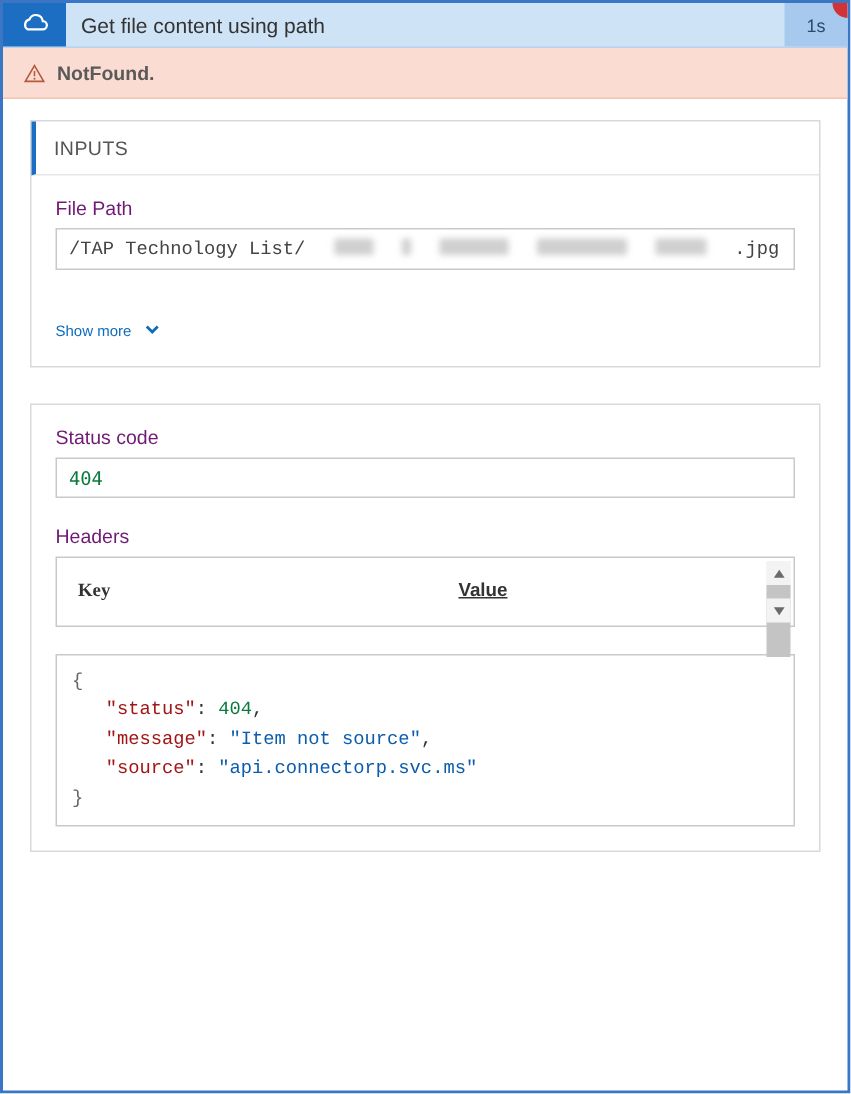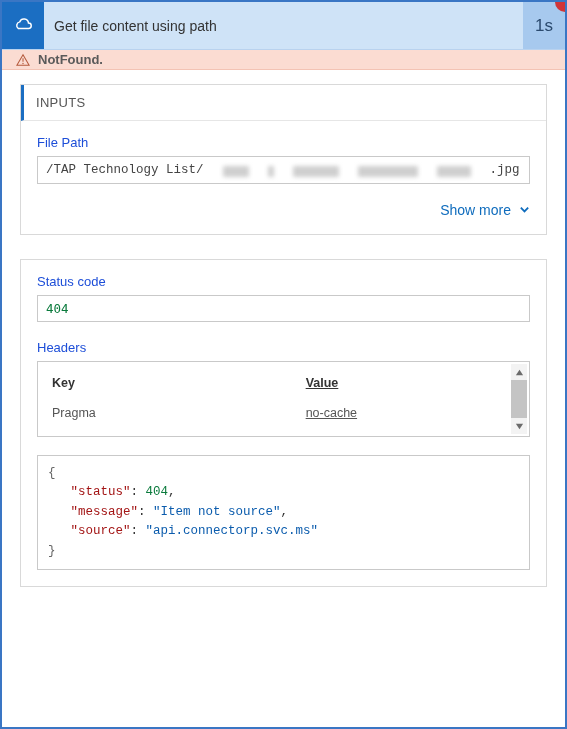--- a/index.html
+++ b/index.html
@@ -1,60 +1,60 @@
 <!DOCTYPE html>
 <html><head>
 <meta charset="utf-8">
 <style>
   * { box-sizing: border-box; margin: 0; padding: 0; }
   html, body { width: 567px; height: 729px; font-family: "Segoe UI", Arial, sans-serif; font-size: 13px; color: #333; background: #fff; }
   .frame { width: 567px; height: 729px; border: 2px solid #3a76c4; position: relative; overflow: hidden; background: #fff; }
 
   
-  .header { height: 48px; background: #cfe3f7; border-bottom: 1px solid #b9d2ee; display: flex; align-items: stretch; }
+  .header { height: 30px; background: #cfe3f7; border-bottom: 1px solid #b9d2ee; display: flex; align-items: stretch; }
   .header .icon-box { width: 42px; background: #1b6ec2; display: flex; align-items: center; justify-content: center; }
   .header .icon-box svg { width: 22px; height: 22px; fill: none; stroke: #fff; stroke-width: 1.6; }
   .header .title { flex: 1; display: flex; align-items: center; padding-left: 10px; font-size: 14px; color: #333; }
-  .header .timing { width: 42px; background: #a7c9ee; display: flex; align-items: center; justify-content: center; font-size: 17px; color: #2b4a6e; position: relative; }
+  .header .timing { width: 42px; background: #a7c9ee; display: flex; align-items: center; justify-content: center; font-size: 12px; color: #2b4a6e; position: relative; }
   .corner-badge { position: absolute; top: -10px; right: -10px; width: 20px; height: 20px; border-radius: 50%; background: #d13438; }
 
   
-  .error-strip { height: 20px; background: #fbdcd2; border-bottom: 1px solid #f3c3b4; display: flex; align-items: center; padding: 0 14px; gap: 8px; color: #5a5a5a; font-size: 13px; }
+  .error-strip { height: 34px; background: #fbdcd2; border-bottom: 1px solid #f3c3b4; display: flex; align-items: center; padding: 0 14px; gap: 8px; color: #5a5a5a; font-size: 13px; }
   .error-strip .tri { width: 14px; height: 14px; }
   .error-strip .tri svg { display: block; }
   .error-strip .msg { font-weight: 600; }
 
   
   .scroll-body { padding: 14px 18px 18px 18px; }
 
   .panel { border: 1px solid #d9d9d9; margin-bottom: 24px; background: #fff; }
   .panel-head { border-left: 3px solid #1b6ec2; padding: 10px 12px; font-size: 13px; letter-spacing: .3px; color: #555; border-bottom: 1px solid #e6e6e6; }
   .panel-body { padding: 14px 16px 16px 16px; }
 
-  .field-label { font-size: 13px; color: #1d4ed8; margin-bottom: 6px; }
-  .field-box { border: 1px solid #c9c9c9; padding: 6px 8px; font-family: Consolas, "Courier New", monospace; font-size: 12.5px; color: #444; background: #fff; display: flex; align-items: flex-end; gap: 19px; }
+  .field-label { font-size: 13px; color: #701a75; margin-bottom: 6px; }
+  .field-box { border: 1px solid #c9c9c9; padding: 6px 8px; font-family: Consolas, "Courier New", monospace; font-size: 12.5px; color: #444; background: #fff; display: flex; align-items: flex-start; gap: 19px; }
   .blurred { display: inline-block; height: 11px; background: #cfcfcf; filter: blur(2px); border-radius: 1px; }
 
-  .show-more { margin-top: 18px; color: #0f6cbd; font-size: 14px; display: flex; align-items: center; gap: 8px; cursor: pointer; justify-content: flex-end; }
+  .show-more { margin-top: 34px; color: #0f6cbd; font-size: 10px; display: flex; align-items: center; gap: 8px; cursor: pointer; }
   .show-more svg { width: 11px; height: 11px; stroke: #0f6cbd; fill: none; stroke-width: 2; }
 
   .status-val { border: 1px solid #c9c9c9; padding: 5px 8px; font-family: Consolas, monospace; font-size: 12.5px; color: #0a7a3c; margin-bottom: 18px; }
 
   .headers-box { border: 1px solid #c9c9c9; position: relative; margin-bottom: 18px; }
   .headers-scroll { padding: 0 8px 8px 8px; }
   .headers-track { position: absolute; right: 2px; top: 2px; bottom: 2px; width: 16px; background: #f3f3f3; }
   .headers-thumb { position: absolute; right: 2px; top: 18px; width: 16px; height: 48px; background: #c4c4c4; }
   .headers-btn { position: absolute; right: 2px; width: 16px; height: 16px; background: #f3f3f3; display: flex; align-items: center; justify-content: center; }
   .headers-btn.up { top: 2px; }
   .headers-btn.down { bottom: 2px; }
   .headers-btn svg { width: 9px; height: 9px; fill: #6b6b6b; }
 
   .hdr-row { display: flex; padding: 8px 24px 8px 6px; font-size: 12.5px; color: #555; }
   .hdr-row.head { font-weight: 600; color: #333; padding-top: 14px; }
-  .hdr-key { flex: 0 0 57%; }
+  .hdr-key { flex: 0 0 57%; font-family: Liberation Serif, serif; }
   .hdr-val { flex: 1; text-decoration: underline; }
 
   .body-box { border: 1px solid #c9c9c9; padding: 8px 10px; font-family: Consolas, "Courier New", monospace; font-size: 12.5px; line-height: 1.55; white-space: pre; overflow: auto; }
   .j-brace { color: #666; }
   .j-key { color: #a31515; }
   .j-num { color: #0a7a3c; }
   .j-str { color: #0b5cad; }
 </style>
 </head>
 <body>
@@ -131,24 +131,20 @@
           <div class="headers-btn down">
             <svg viewBox="0 0 10 10">
                 <polygon points="1,2 9,2 5,8"></polygon>
               </svg>
           </div>
           <div class="headers-scroll">
             <div class="hdr-row head">
               <div class="hdr-key">Key</div>
               <div class="hdr-val">Value</div>
             </div>
-            <div class="hdr-row">
-              <div class="hdr-key">Pragma</div>
-              <div class="hdr-val">no-cache</div>
-            </div>
           </div>
         </div>
 
         <div class="body-box"><span class="j-brace">{</span>
    <span class="j-key">"status"</span>: <span class="j-num">404</span>,
    <span class="j-key">"message"</span>: <span class="j-str">"<span>Item not source</span>"</span>,
    <span class="j-key">"source"</span>: <span class="j-str">"<span>api.connectorp.svc.ms</span>"</span>
 <span class="j-brace">}</span></div>
 
       </div>

